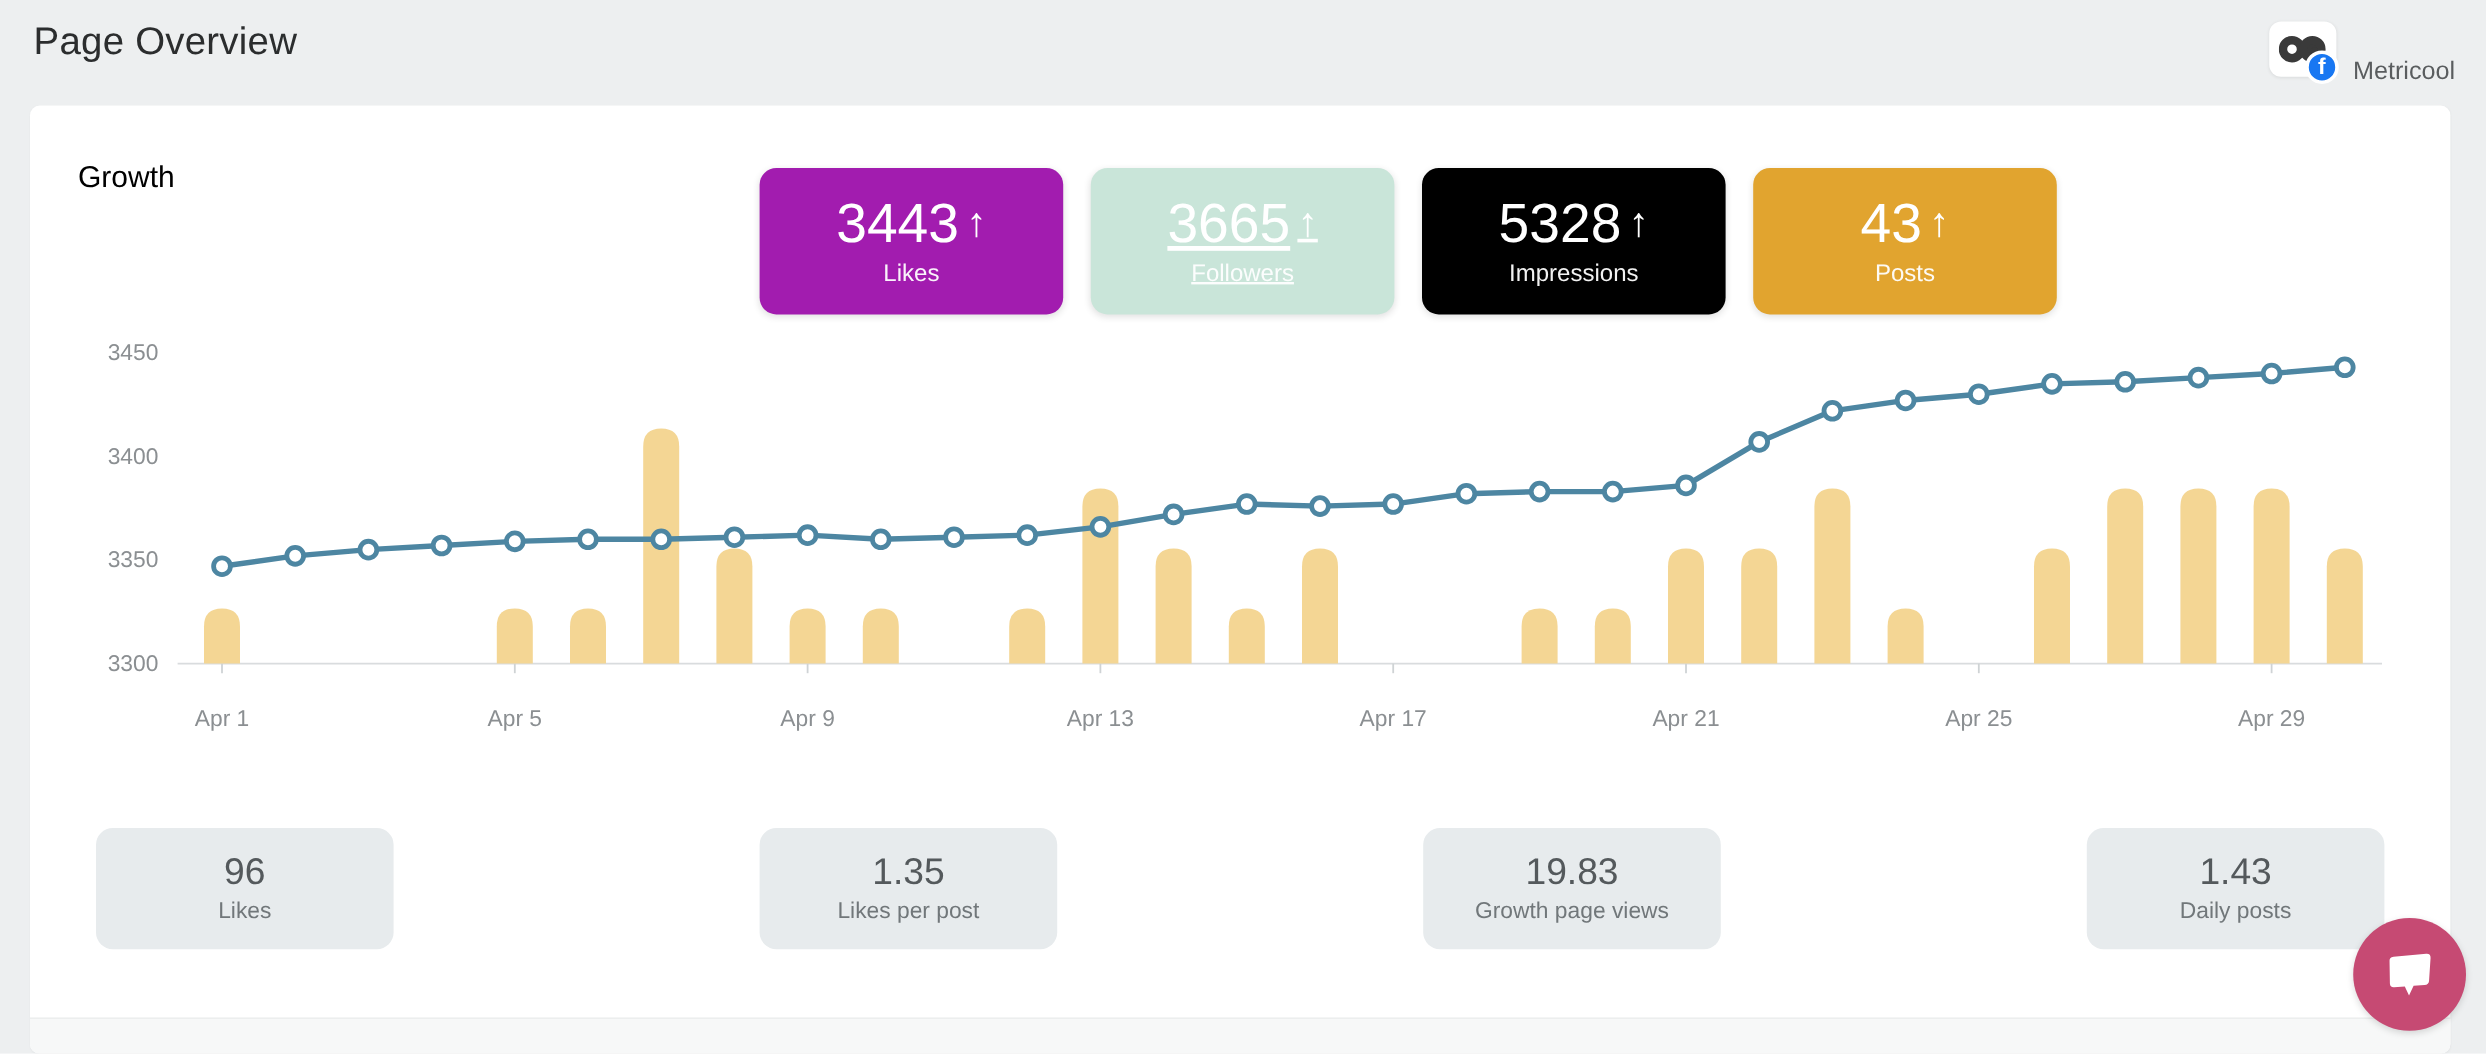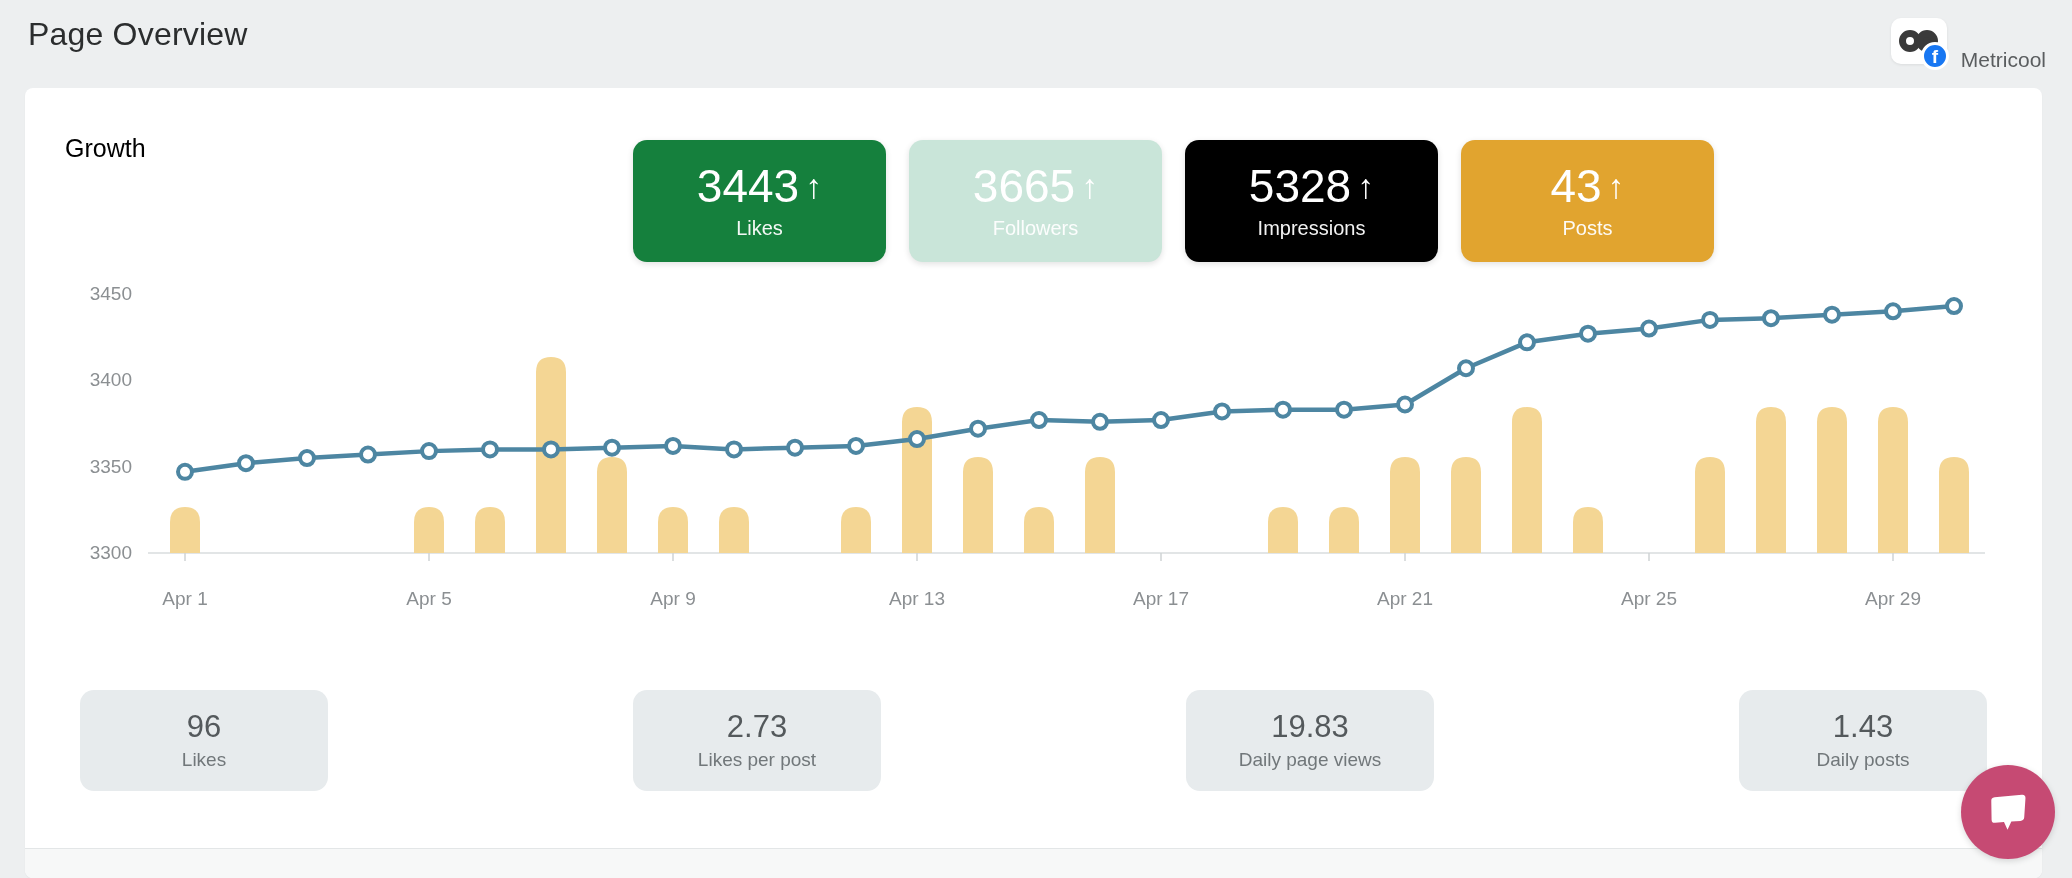--- a/index.html
+++ b/index.html
@@ -77,25 +77,25 @@
       <div class="fb-badge">f</div>
     </div>
     <div class="brand-name">Metricool</div>
   </div>
 </div>
 
 <div class="panel">
   <div class="growth-title">Growth</div>
 
   <div class="cards-row" id="cards-row">
-      <div class="stat-card" style="background: #15803d;">
+      <div class="stat-card" style="background: #a21caf;">
         <div class="num">3443<span class="arrow">↑</span></div>
         <div class="lbl">Likes</div>
       </div>
-      <div class="stat-card" style="background: rgb(201, 229, 217);">
+      <div class="stat-card" style="background: rgb(201, 229, 217); text-decoration: underline;">
         <div class="num">3665<span class="arrow">↑</span></div>
         <div class="lbl">Followers</div>
       </div>
       <div class="stat-card" style="background: #000000;">
         <div class="num">5328<span class="arrow">↑</span></div>
         <div class="lbl">Impressions</div>
       </div>
       <div class="stat-card" style="background: rgb(225, 164, 47);">
         <div class="num">43<span class="arrow">↑</span></div>
         <div class="lbl">Posts</div>
@@ -181,26 +181,26 @@
         <circle cx="1894" cy="26.08190000000002" r="7" fill="#ffffff" stroke="#4d86a2" stroke-width="4"></circle>
       </svg>
   </div>
 
   <div class="chips-row" id="chips-row">
       <div class="chip">
         <div class="num">96</div>
         <div class="lbl">Likes</div>
       </div>
       <div class="chip">
-        <div class="num">2.73</div>
+        <div class="num">1.35</div>
         <div class="lbl">Likes per post</div>
       </div>
       <div class="chip">
         <div class="num">19.83</div>
-        <div class="lbl">Daily page views</div>
+        <div class="lbl">Growth page views</div>
       </div>
       <div class="chip">
         <div class="num">1.43</div>
         <div class="lbl">Daily posts</div>
       </div>
     </div>
 
   <div class="panel-footer-divider"></div>
   <div class="panel-footer"></div>
 </div>

